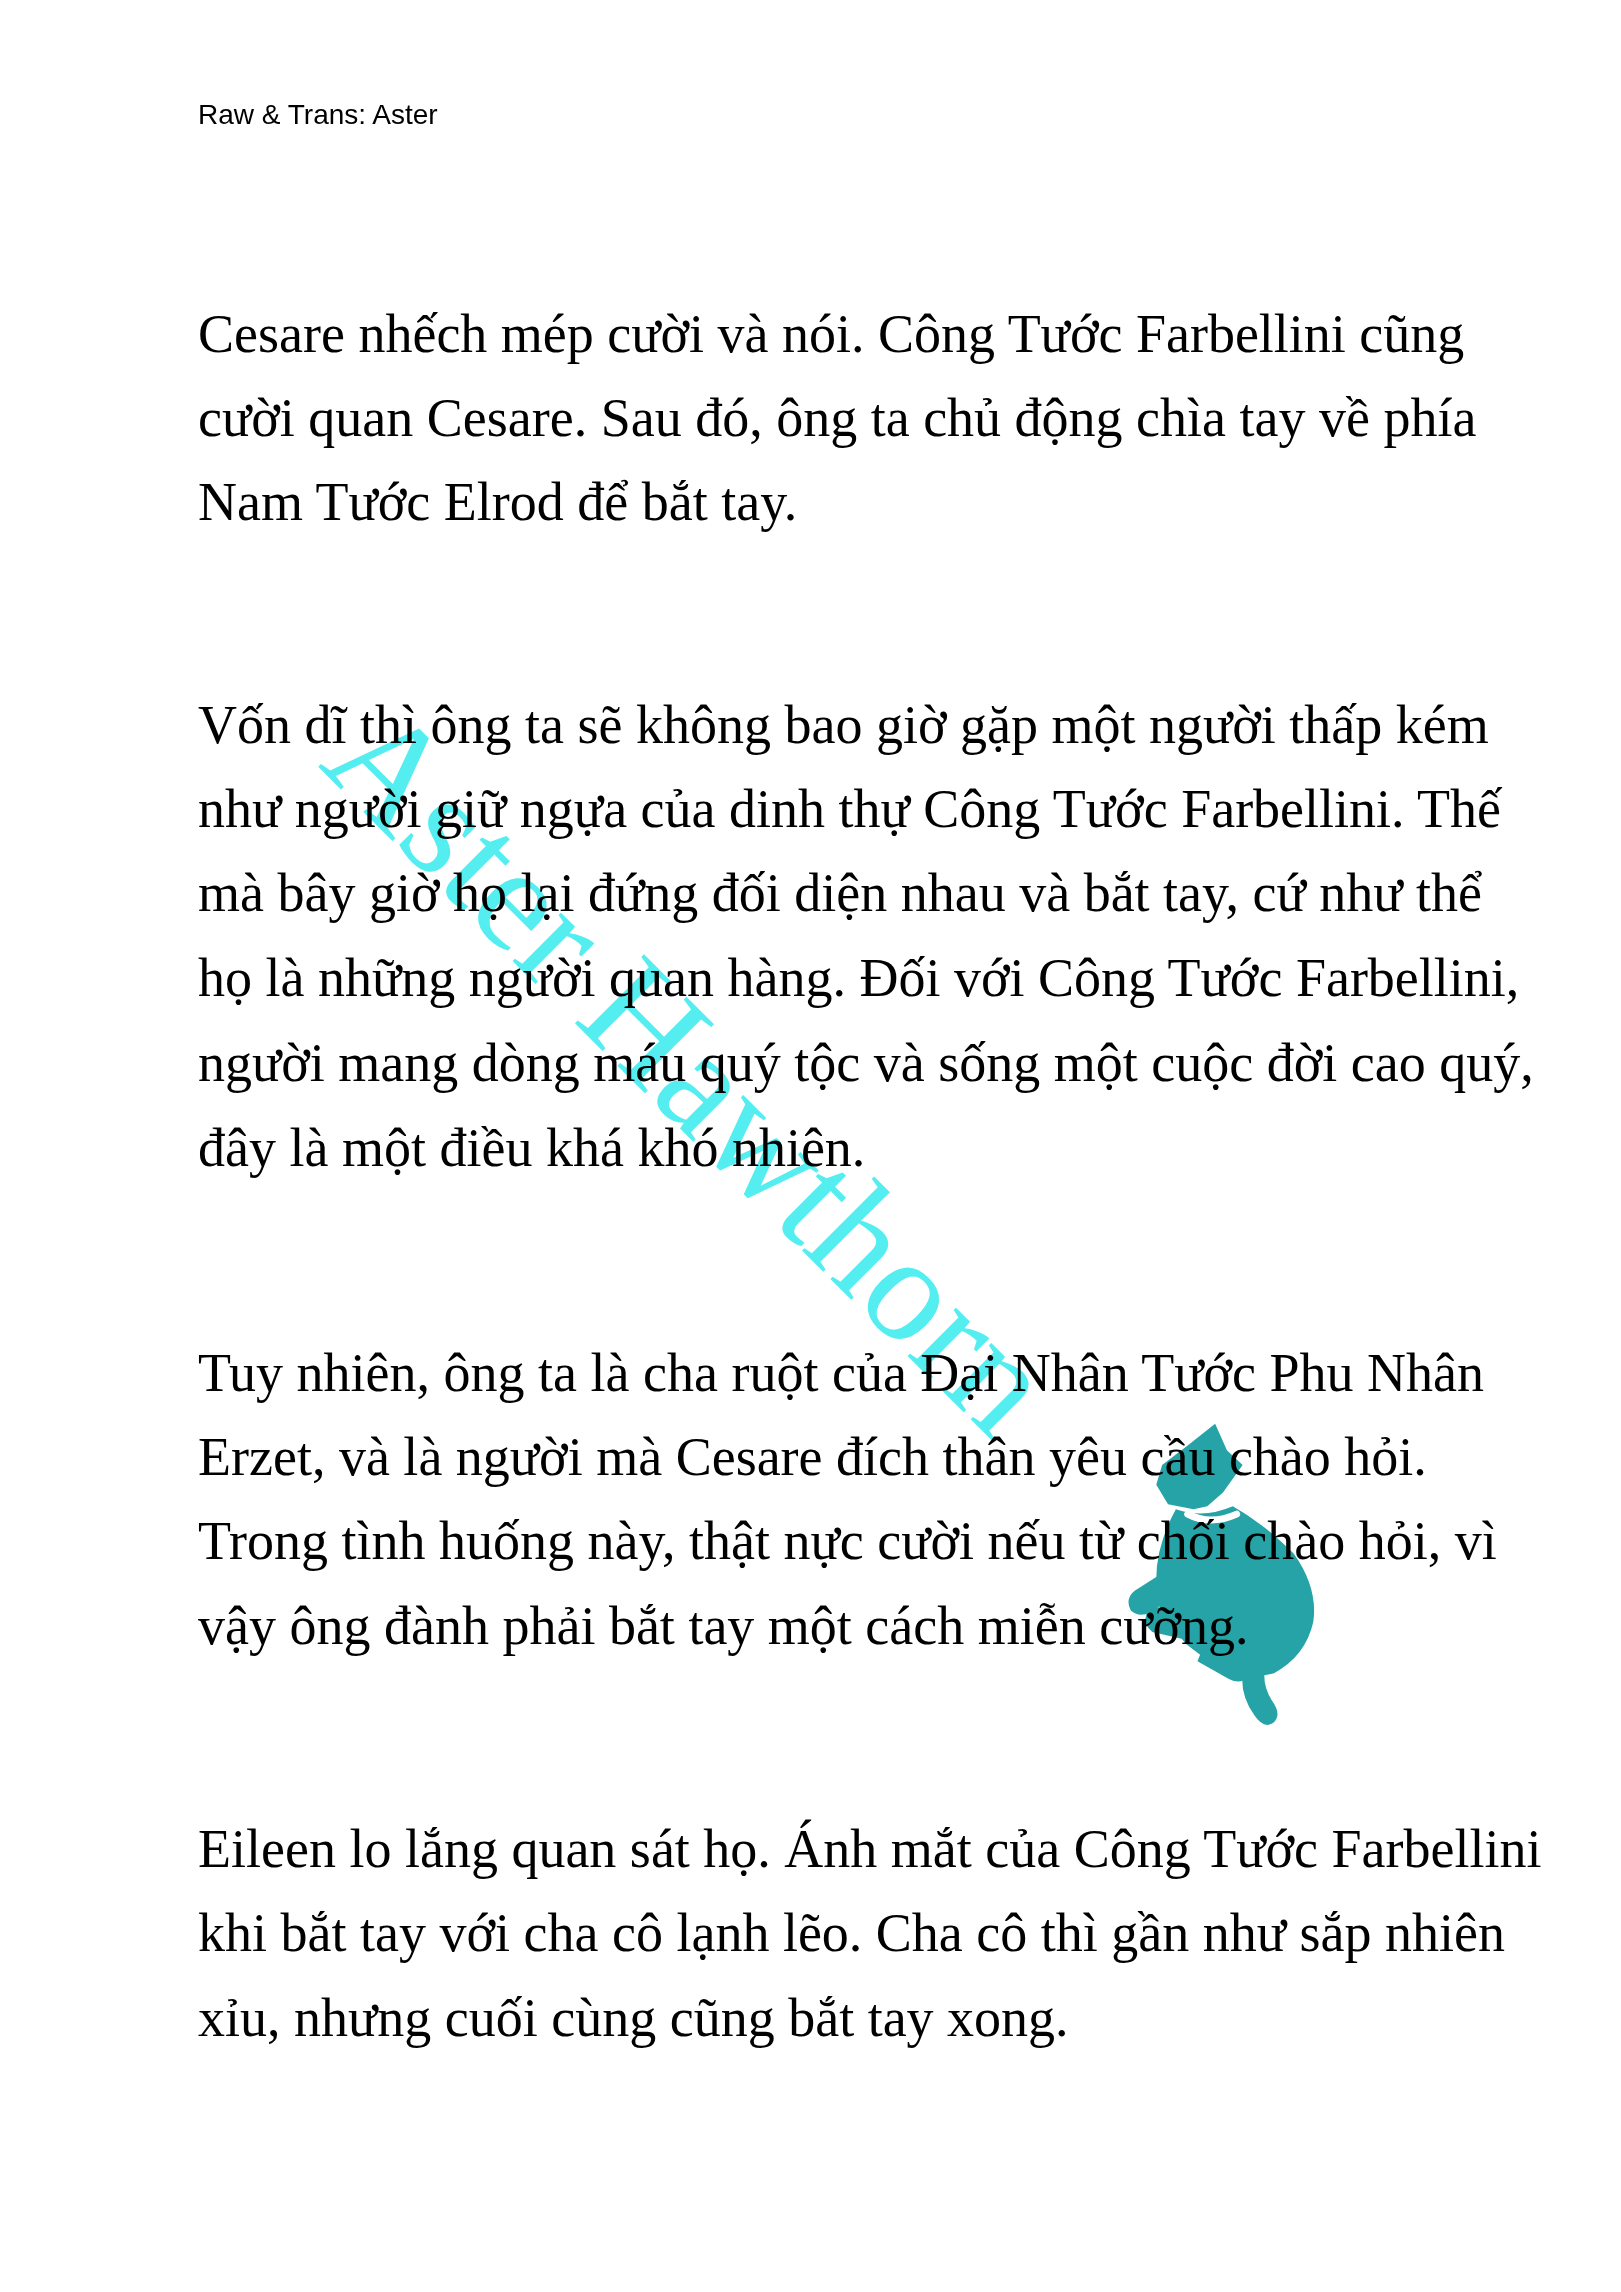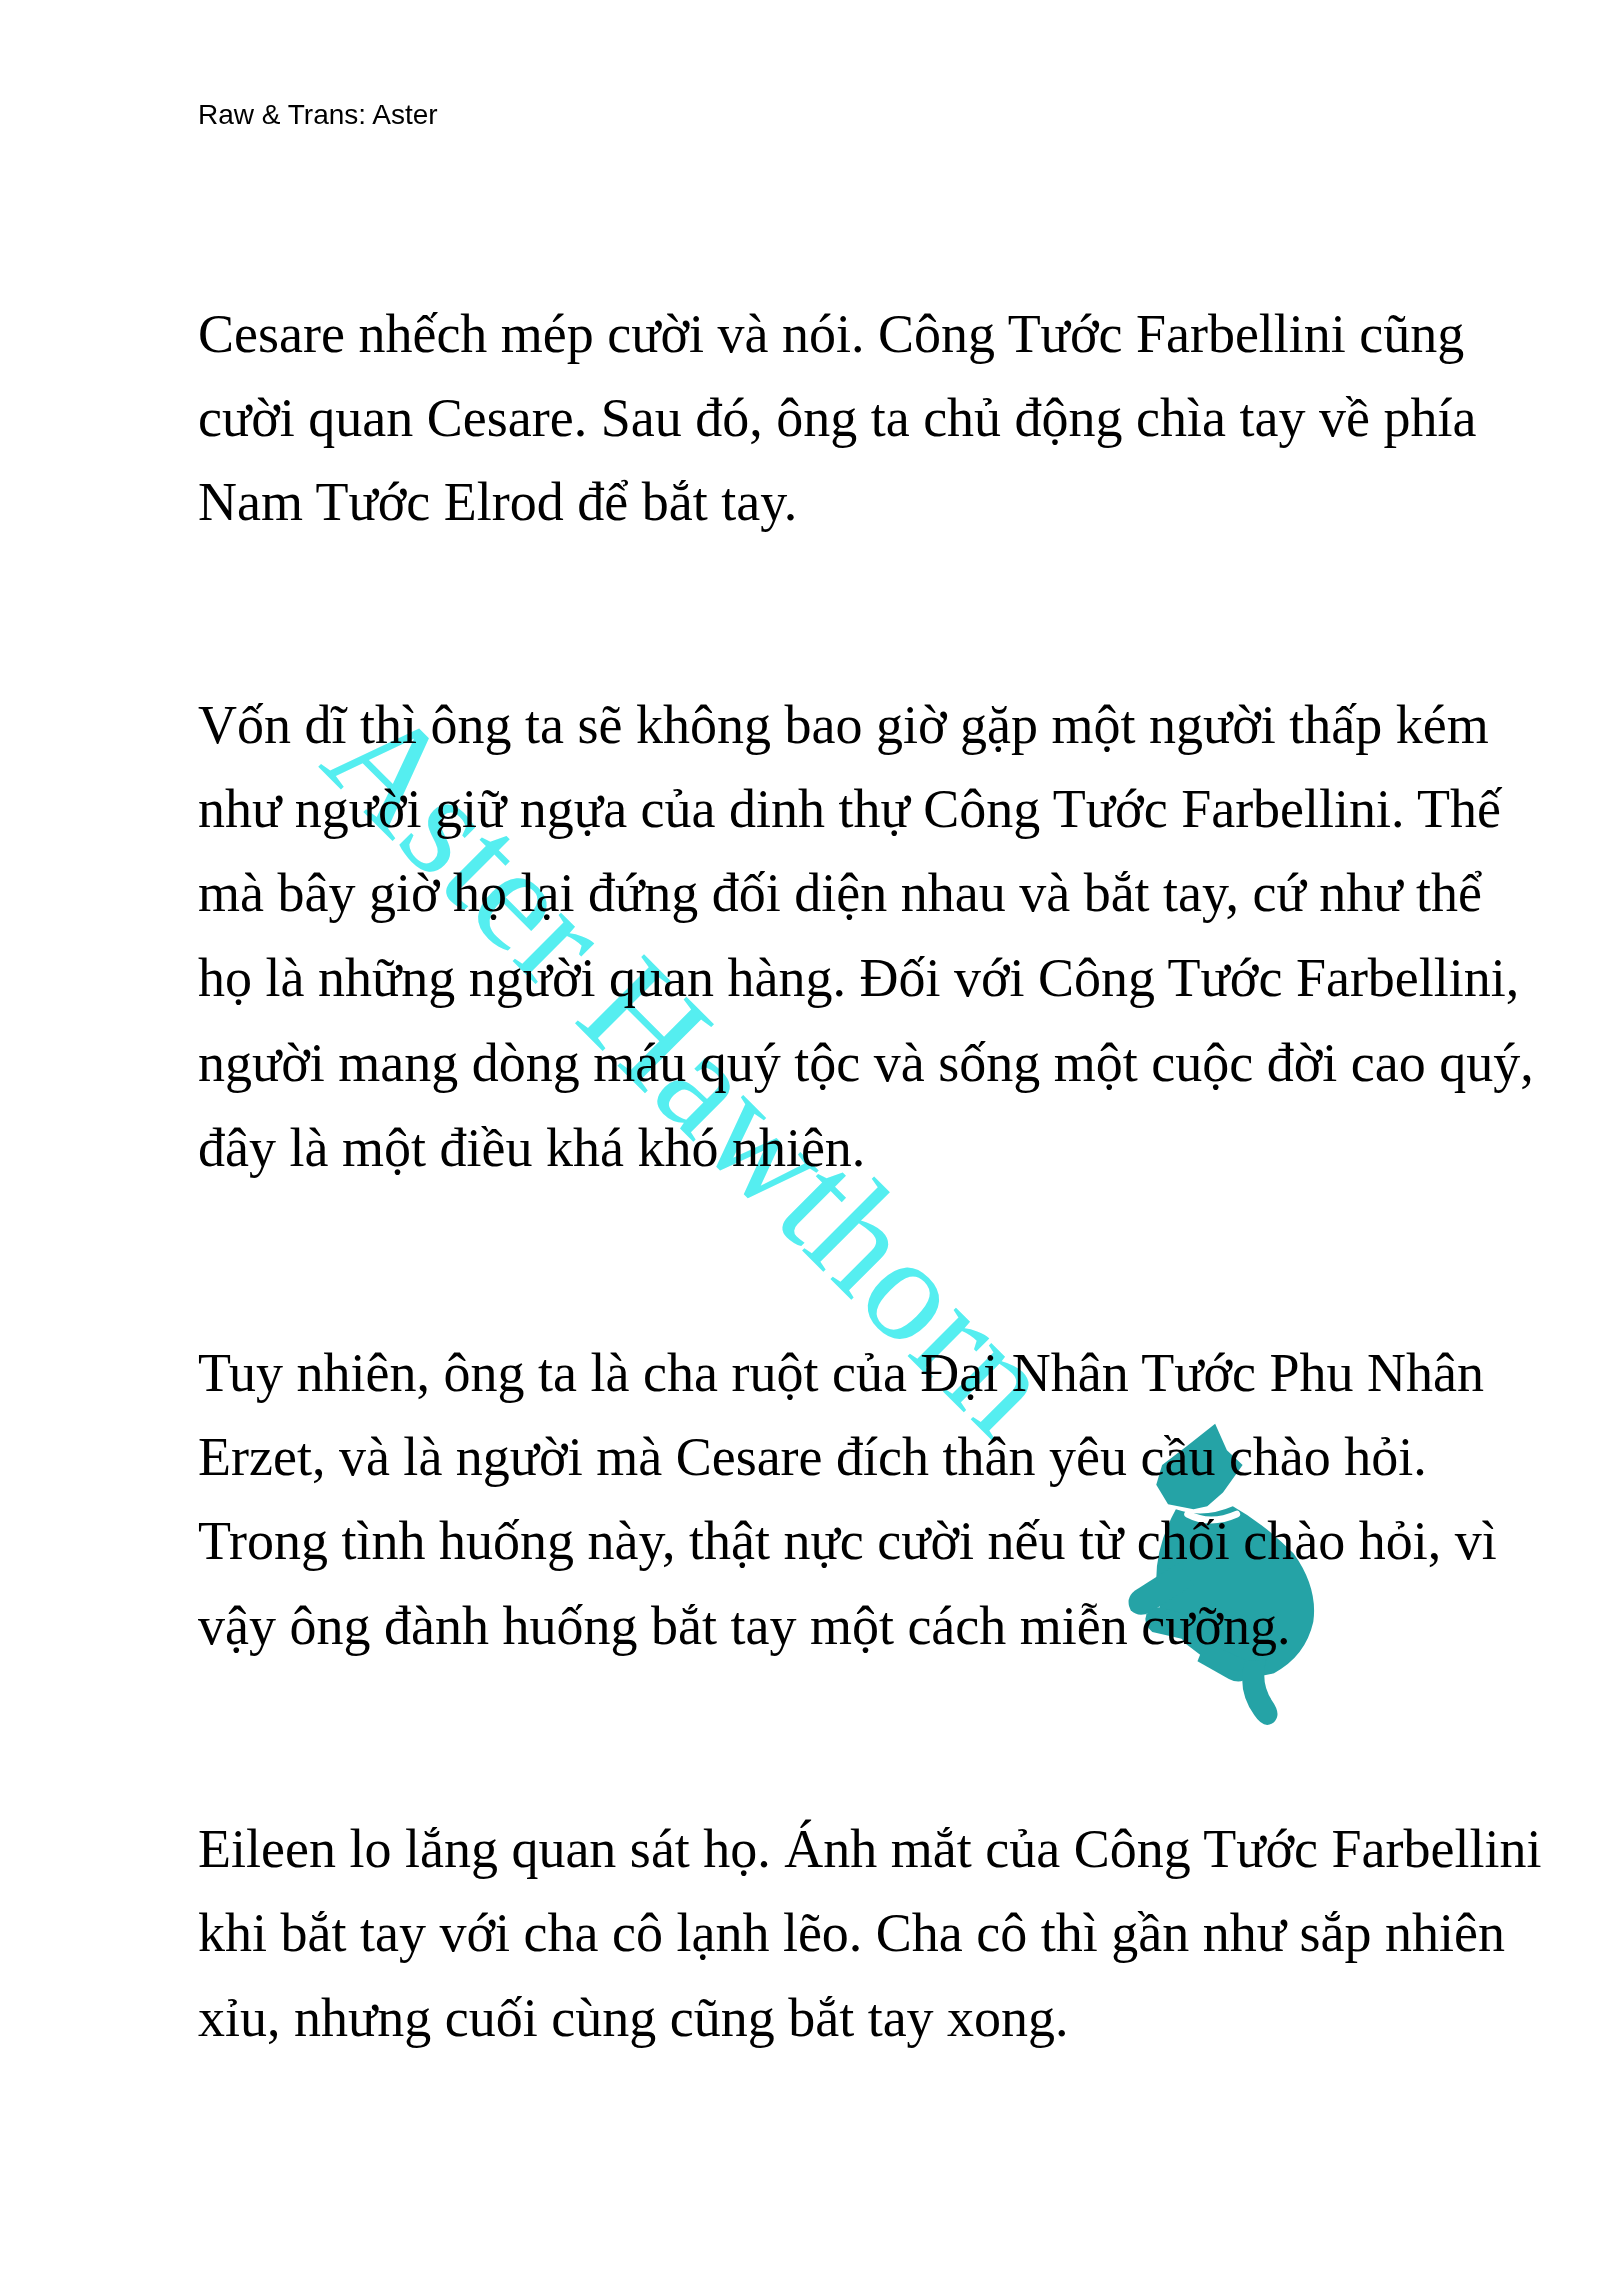--- a/index.html
+++ b/index.html
@@ -112,21 +112,21 @@
     <div class="line" style="top:698px">Vốn dĩ thì ông ta sẽ không bao giờ gặp một người thấp kém</div>
     <div class="line" style="top:782px">như người giữ ngựa của dinh thự Công Tước Farbellini. Thế</div>
     <div class="line" style="top:866px">mà bây giờ họ lại đứng đối diện nhau và bắt tay, cứ như thể</div>
     <div class="line" style="top:951px">họ là những người quan hàng. Đối với Công Tước Farbellini,</div>
     <div class="line" style="top:1036px">người mang dòng máu quý tộc và sống một cuộc đời cao quý,</div>
     <div class="line" style="top:1121px">đây là một điều khá khó nhiên.</div>
 
     <div class="line" style="top:1346px">Tuy nhiên, ông ta là cha ruột của Đại Nhân Tước Phu Nhân</div>
     <div class="line" style="top:1430px">Erzet, và là người mà Cesare đích thân yêu cầu chào hỏi.</div>
     <div class="line" style="top:1514px">Trong tình huống này, thật nực cười nếu từ chối chào hỏi, vì</div>
-    <div class="line" style="top:1599px">vậy ông đành huống bắt tay một cách miễn cưỡng.</div>
+    <div class="line" style="top:1599px">vậy ông đành phải bắt tay một cách miễn cưỡng.</div>
 
     <div class="line" style="top:1822px">Eileen lo lắng quan sát họ. Ánh mắt của Công Tước Farbellini</div>
     <div class="line" style="top:1906px">khi bắt tay với cha cô lạnh lẽo. Cha cô thì gần như sắp nhiên</div>
     <div class="line" style="top:1991px">xỉu, nhưng cuối cùng cũng bắt tay xong.</div>
   </div>
 
 </div>
 
 
 </body></html>

